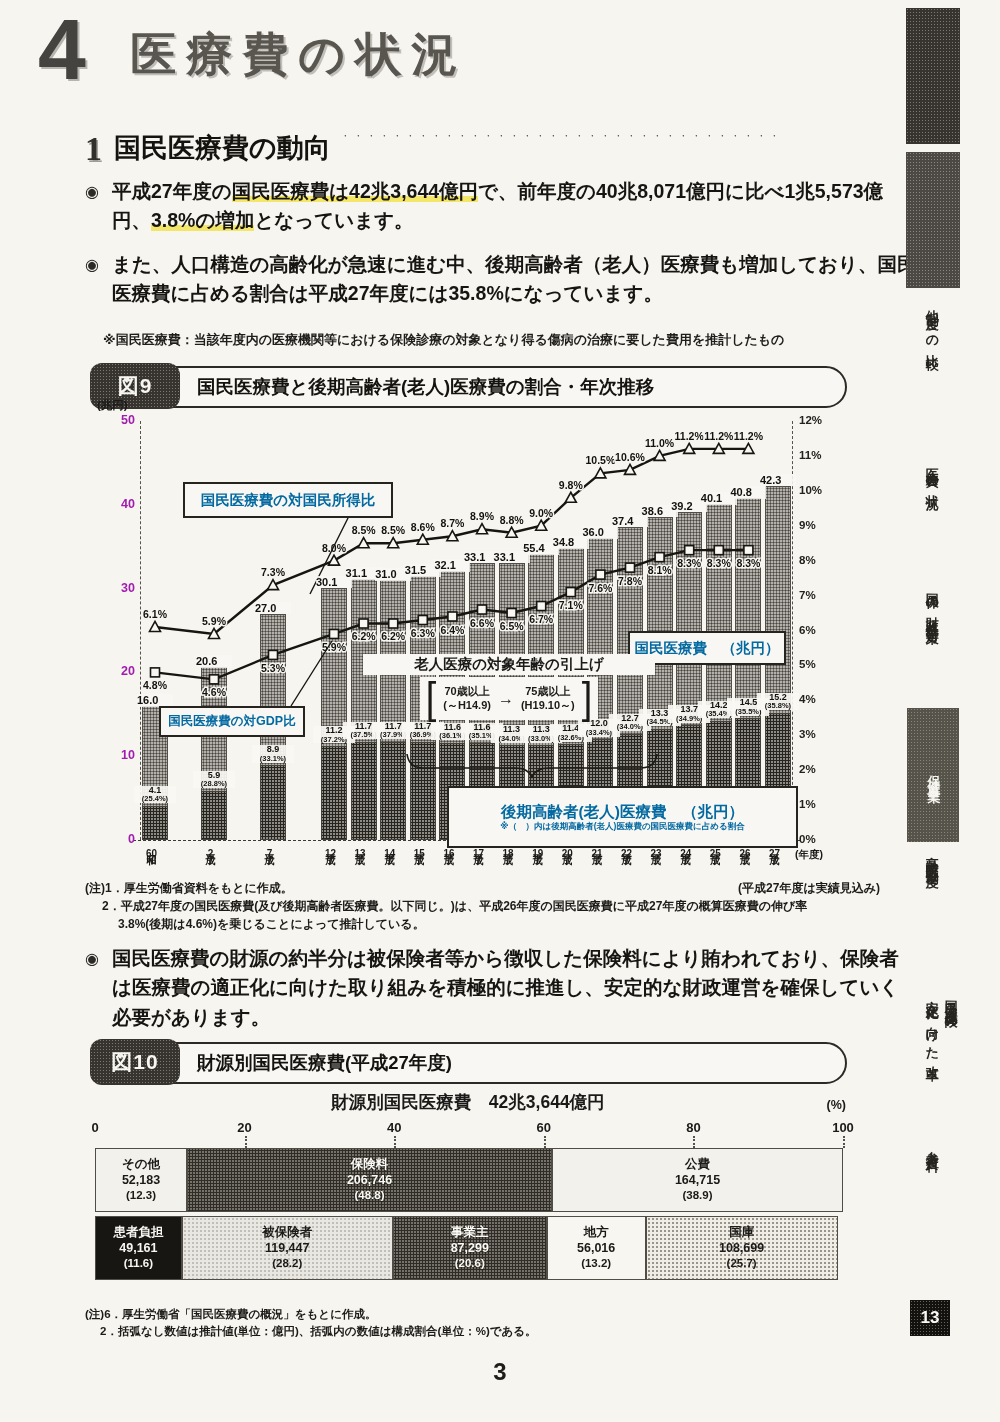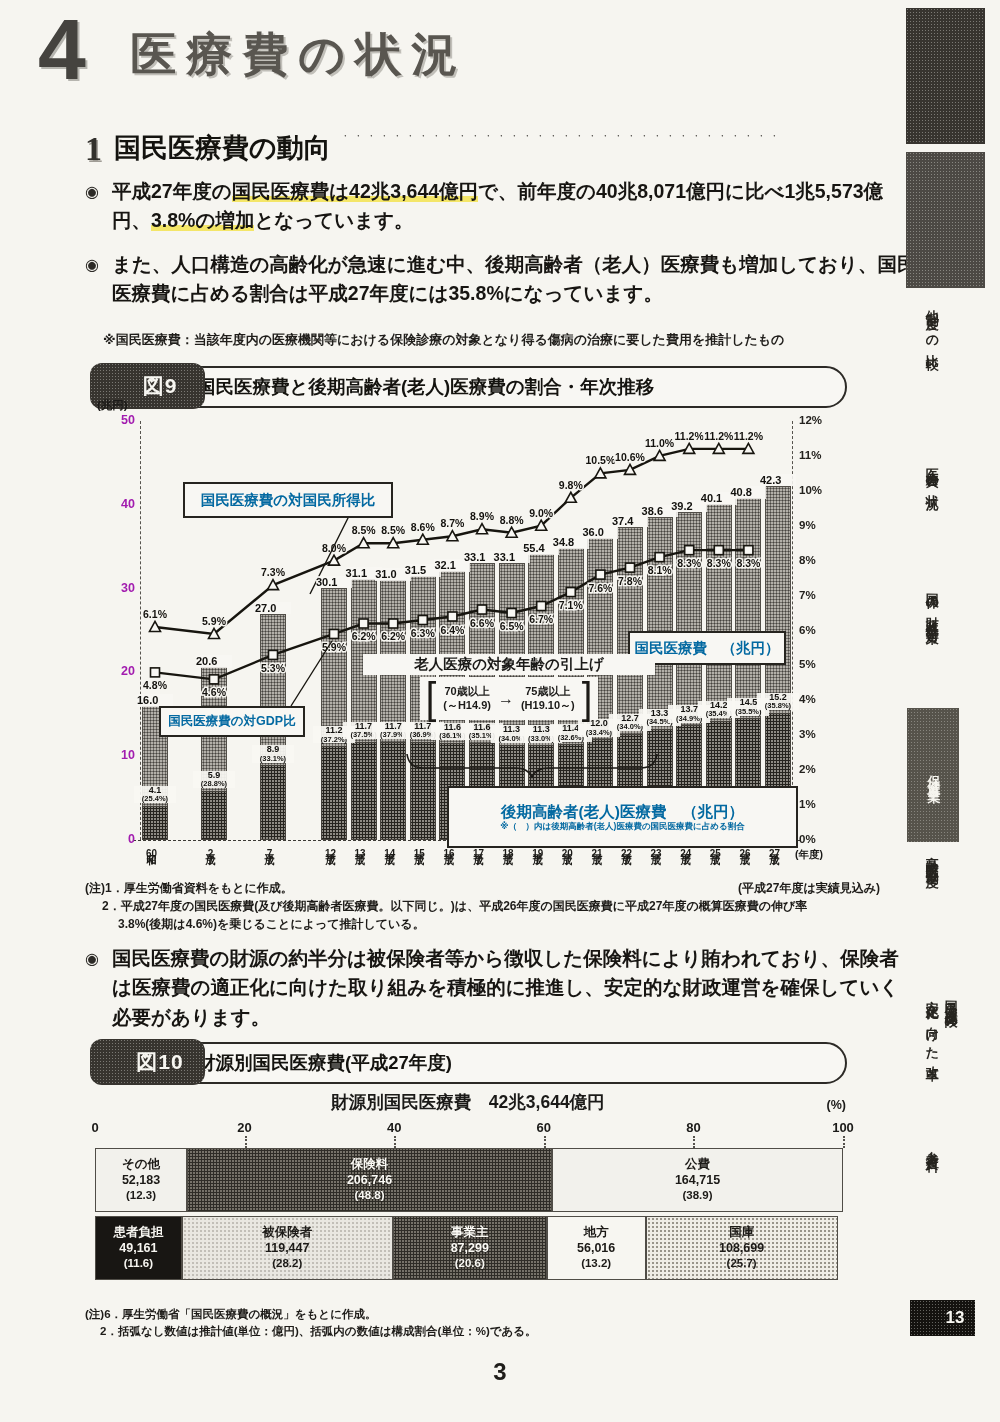--- a/index.html
+++ b/index.html
@@ -1,18 +1,18 @@
 <!DOCTYPE html>
 <html><head>
 <meta charset="utf-8">
 <style>
   html,body{margin:0;padding:0;}
   body{font-family:"Liberation Sans","DejaVu Sans",sans-serif;background:#d8d6d0;}
   .page{position:relative;width:1000px;height:1422px;margin:0 auto;background:#f6f5f0;overflow:hidden;color:#1b1a18;}
-  .noise-dark{background-color:#37342f;background-image:radial-gradient(rgba(250,249,245,.35) .7px,transparent 1px);background-size:3px 3px;padding-left:25px;}
+  .noise-dark{background-color:#37342f;background-image:radial-gradient(rgba(250,249,245,.35) .7px,transparent 1px);background-size:3px 3px;}
   .halftone{background-color:#b3b0a9;background-image:radial-gradient(#46443f .9px,transparent 1.15px);background-size:3px 3px;}
   .halftone-dark{background-color:#8e8b84;background-image:radial-gradient(#26241f 1px,transparent 1.2px);background-size:3px 3px;}
 
   
   .chapter{position:absolute;left:38px;top:6px;width:860px;height:104px;}
   .chapter-num{font-size:86px;font-weight:800;color:#45433f;text-shadow:2px 2px 0 rgba(130,128,122,.55);line-height:1;display:inline-block;vertical-align:top;}
   .chapter-title{font-size:46px;font-weight:800;color:#595650;letter-spacing:10px;text-shadow:2px 2px 0 rgba(140,138,130,.5);display:inline-block;margin:18px 0 0 40px;vertical-align:top;}
 
   
   .section-head{position:absolute;left:85px;top:130px;width:800px;height:46px;}

